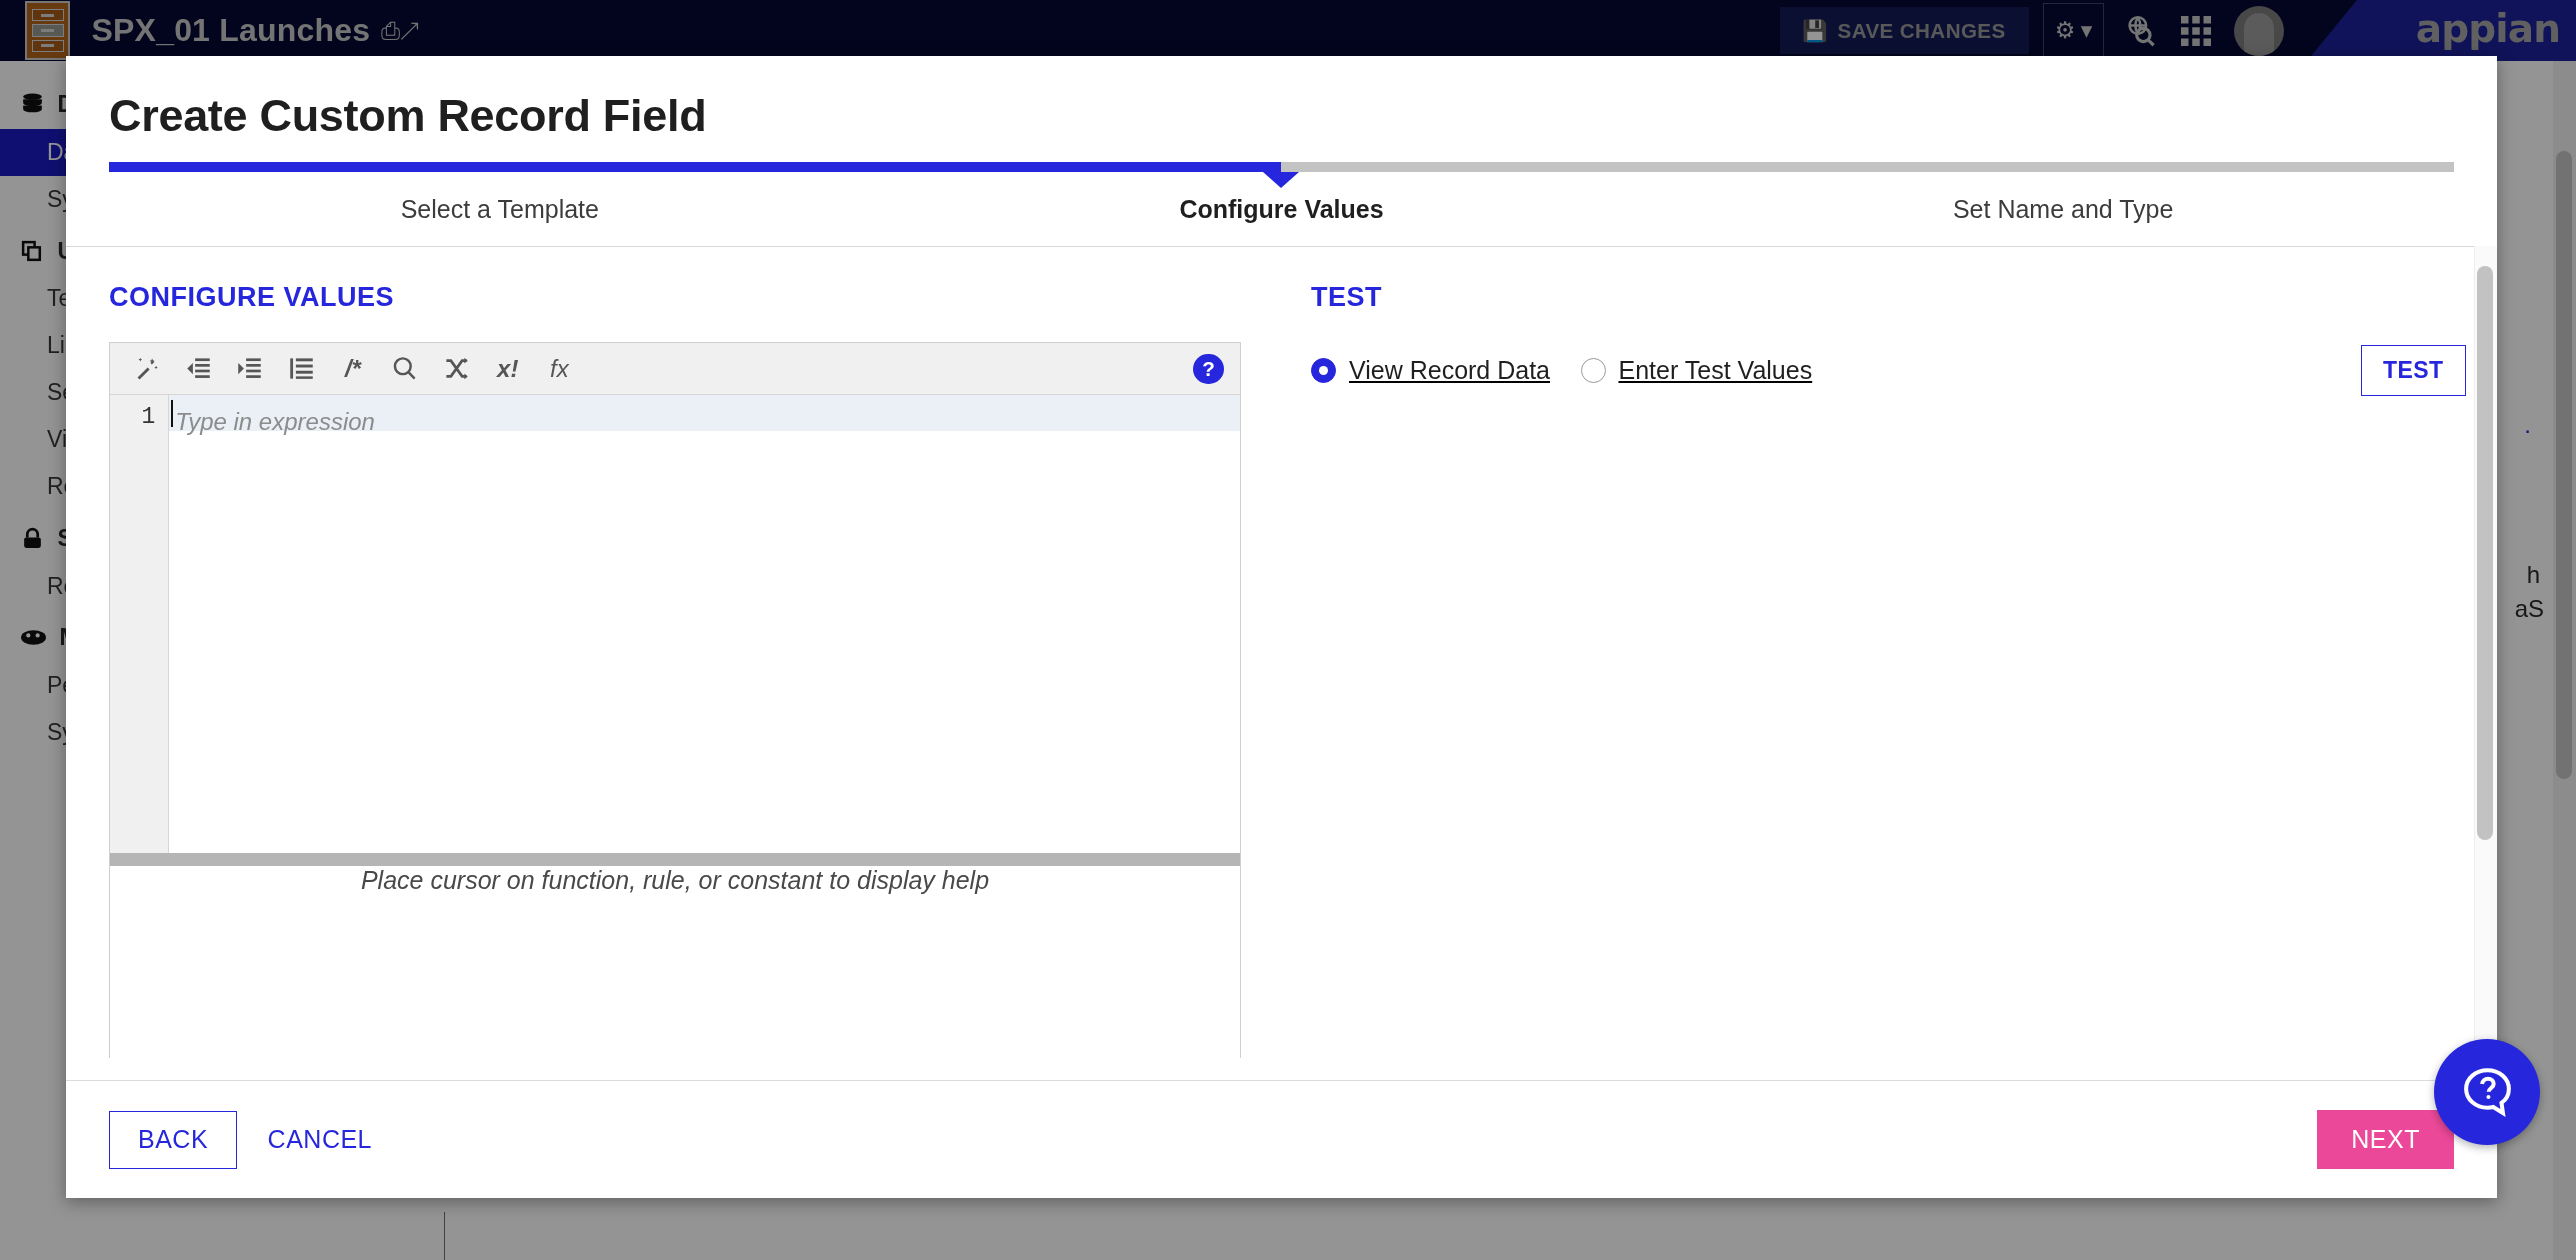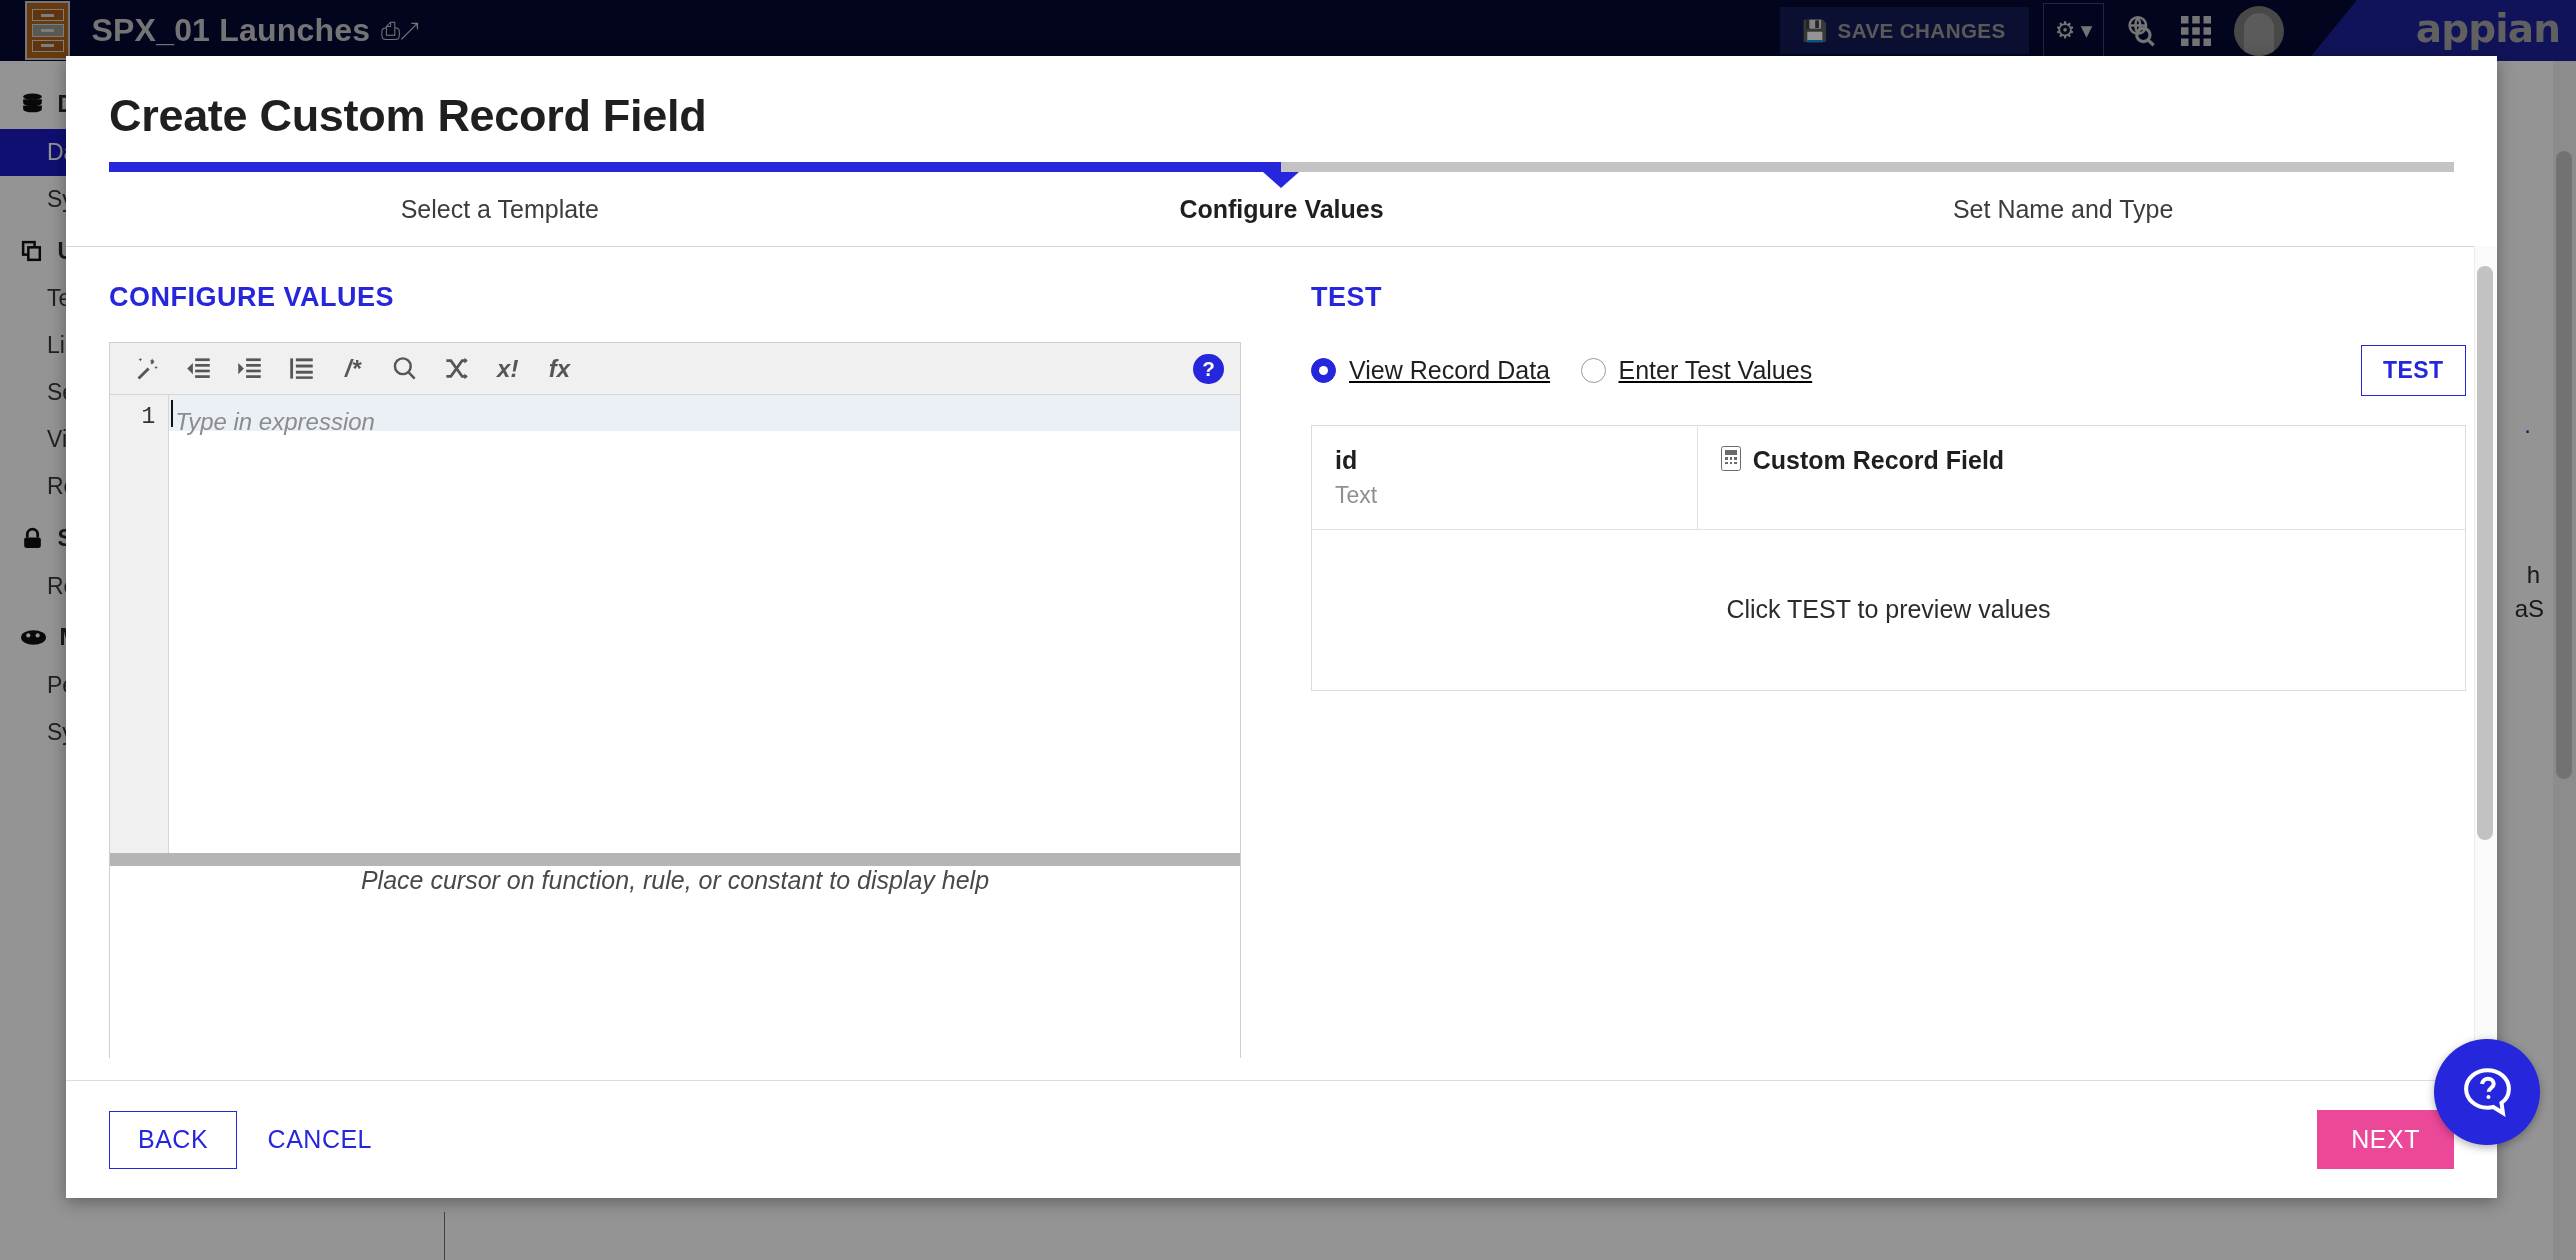--- a/index.html
+++ b/index.html
@@ -433,21 +433,21 @@
                 <path d="M15.7 15.4L21 21"></path>
               </svg>
           </div>
           <div class="tb-btn">
             <svg width="27" height="27" viewBox="0 0 24 24" fill="none" stroke="#565656" stroke-width="2.4">
                 <path d="M3 5h4l10 14h4M3 19h4L17 5h4"></path>
                 <path d="M19 2.5L22 5l-3 2.5M19 16.5L22 19l-3 2.5" fill="#565656" stroke="none"></path>
               </svg>
           </div>
           <div class="tb-btn" style="font-style:italic;font-weight:bold;">x!</div>
-          <div class="tb-btn" style="font-style:italic;font-weight:bold;">fx</div>
+          <div class="tb-btn" style="font-style:italic;font-weight:normal;">fx</div>
           <div class="tb-spacer"></div>
           <div class="help-circle">?</div>
         </div>
 
         <div class="editor-area">
           <div class="gutter">1</div>
           <div class="code-col">
             <div class="code-line-active">
               <span class="caret"></span>
               <span class="placeholder">Type in expression</span>
@@ -471,45 +471,20 @@
           <span class="dot"></span>
           <span class="lbl">View Record Data</span>
         </label>
         <label class="radio">
           <span class="dot"></span>
           <span class="lbl">Enter Test Values</span>
         </label>
         <button class="test-btn">TEST</button>
       </div>
 
-      <div class="result-table">
-        <div class="rt-head">
-          <div class="rt-col first">
-            <div class="rt-name">id</div>
-            <div class="rt-type">Text</div>
-          </div>
-          <div class="rt-col second">
-            <span class="calc-icon">
-              <span class="scr"></span>
-              <span class="keys">
-                  <i></i>
-                  <i></i>
-                  <i></i>
-                  <i></i>
-                  <i></i>
-                  <i></i>
-                </span>
-            </span>
-            <span class="rt-name">Custom Record Field</span>
-          </div>
-        </div>
-        <div class="rt-body">
-          <div class="rt-empty">Click TEST to preview values</div>
-        </div>
-      </div>
     </div>
 
     <div class="body-scroll-track">
       <div class="body-scroll-thumb"></div>
     </div>
   </div>
 
   <div class="modal-footer">
     <button class="btn-back">BACK</button>
     <button class="btn-cancel">CANCEL</button>

